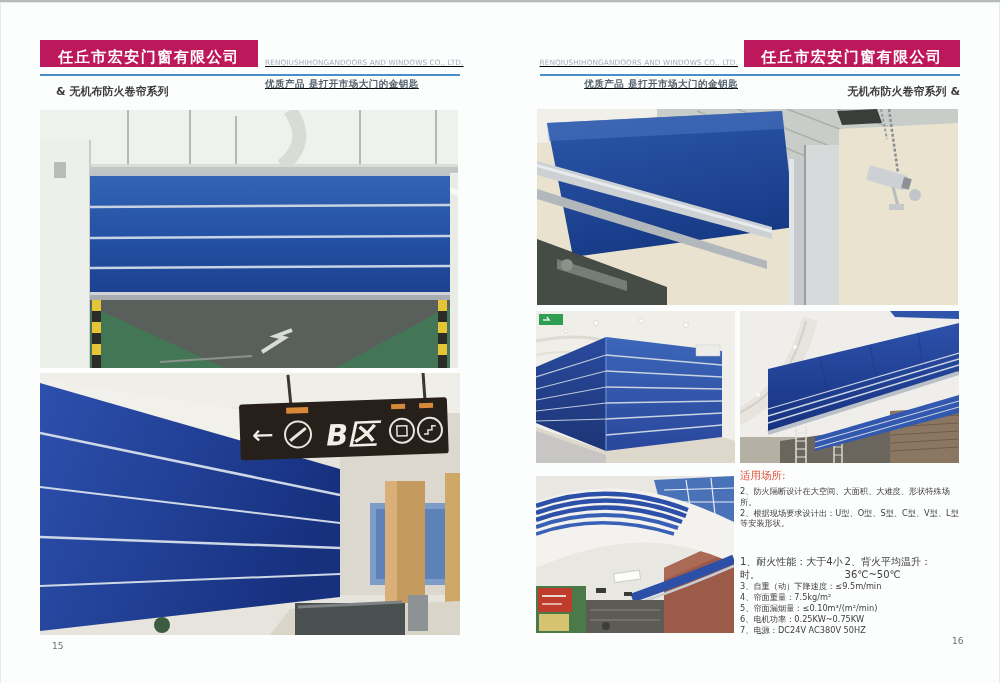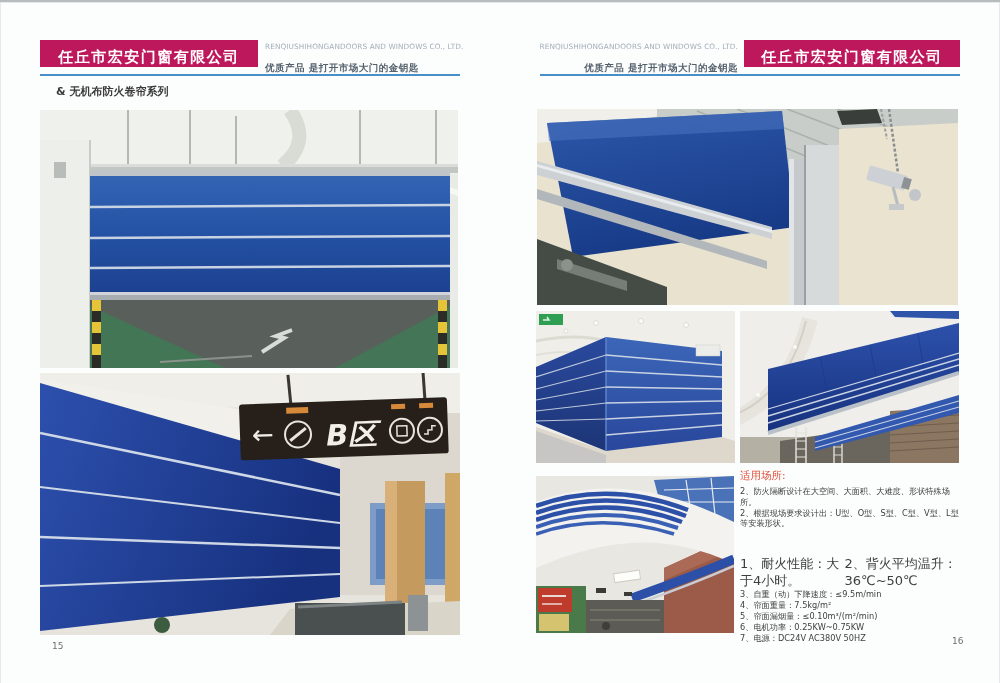--- a/index.html
+++ b/index.html
@@ -10,21 +10,21 @@
     border-top:2px solid #b6bbbb;
     box-shadow:inset 0 0 0 1px #e6e9e9;
   }
   .brand-box{
     position:absolute;top:38px;height:27px;background:#be185d;color:#ffffff;
     font-weight:700;font-size:15px;letter-spacing:1.5px;
     display:flex;align-items:flex-end;justify-content:center;white-space:nowrap;
   }
   #brand-left{left:40px;width:218px;}
   #brand-right{left:744px;width:216px;}
-  .en-block{position:absolute;top:40px;}
+  .en-block{position:absolute;top:56px;text-decoration:underline;}
   #en-left{left:265px;width:215px;text-align:left;}
   #en-right{left:498px;width:240px;text-align:right;}
   .en-l1{font-size:7.3px;color:#a3aeb8;letter-spacing:0.1px;white-space:nowrap;}
   .en-l2{font-size:9.5px;color:#54616d;font-weight:700;margin-top:11px;letter-spacing:0.5px;white-space:nowrap;}
   .rule{position:absolute;top:72px;width:420px;height:2px;background:#4a8ec9;}
   #rule-left{left:40px;}
   #rule-right{left:540px;}
   .series{position:absolute;top:82px;font-size:11px;font-weight:700;color:#3b3b3b;white-space:nowrap;}
   #series-left{left:56px;}
   #series-right{left:700px;width:260px;text-align:right;}
@@ -34,21 +34,21 @@
   #photo-b{left:40px;top:371px;width:420px;height:262px;}
   #photo-c{left:537px;top:107px;width:421px;height:196px;}
   #photo-d{left:536px;top:309px;width:199px;height:152px;}
   #photo-e{left:740px;top:309px;width:219px;height:152px;}
   #photo-f{left:536px;top:474px;width:198px;height:157px;}
   .section{position:absolute;left:740px;width:226px;}
   #sec-app{top:467px;}
   #sec-spec{top:553px;}
   .sec-title{font-size:10.5px;font-weight:400;color:#e25039;margin:0 0 3px 0;}
   .sec-item{font-size:8.2px;color:#3e3e3e;line-height:1.32;margin:0;}
-  .spec-row{display:flex;font-size:13px;color:#3e3e3e;line-height:1.32;}
+  .spec-row{display:flex;font-size:10px;color:#3e3e3e;line-height:1.32;}
   .spec-row .s2{}
   .pagenum{position:absolute;font-size:9px;color:#6e6e6e;margin-left:11px;}
   #pn-left{left:41px;top:639px;}
   #pn-right{left:941px;top:634px;}
 </style>
 </head>
 <body>
 
 <div id="canvas">
 
@@ -63,20 +63,21 @@
   <div class="series" id="series-left">&amp; 无机布防火卷帘系列</div>
 
   <div class="en-block" id="en-right">
     <div class="en-l1">RENQIUSHIHONGANDOORS AND WINDOWS CO., LTD.</div>
     <div class="en-l2">优质产品 是打开市场大门的金钥匙</div>
   </div>
   <div class="brand-box" id="brand-right">
     <span>任丘市宏安门窗有限公司</span>
   </div>
   <div class="rule" id="rule-right"></div>
+  <div class="series" id="series-right">无机布防火卷帘系列 &amp;</div>
 
   <div class="photo" id="photo-a">
     <svg viewBox="0 0 418 258" preserveAspectRatio="none">
       <defs>
         <linearGradient id="pa" x1="0" y1="0" x2="0" y2="1">
           <stop offset="0" stop-color="#3364b4"></stop>
             <stop offset="0.5" stop-color="#2452a4"></stop>
             <stop offset="1" stop-color="#1d4191"></stop>
         </linearGradient>
       </defs>

